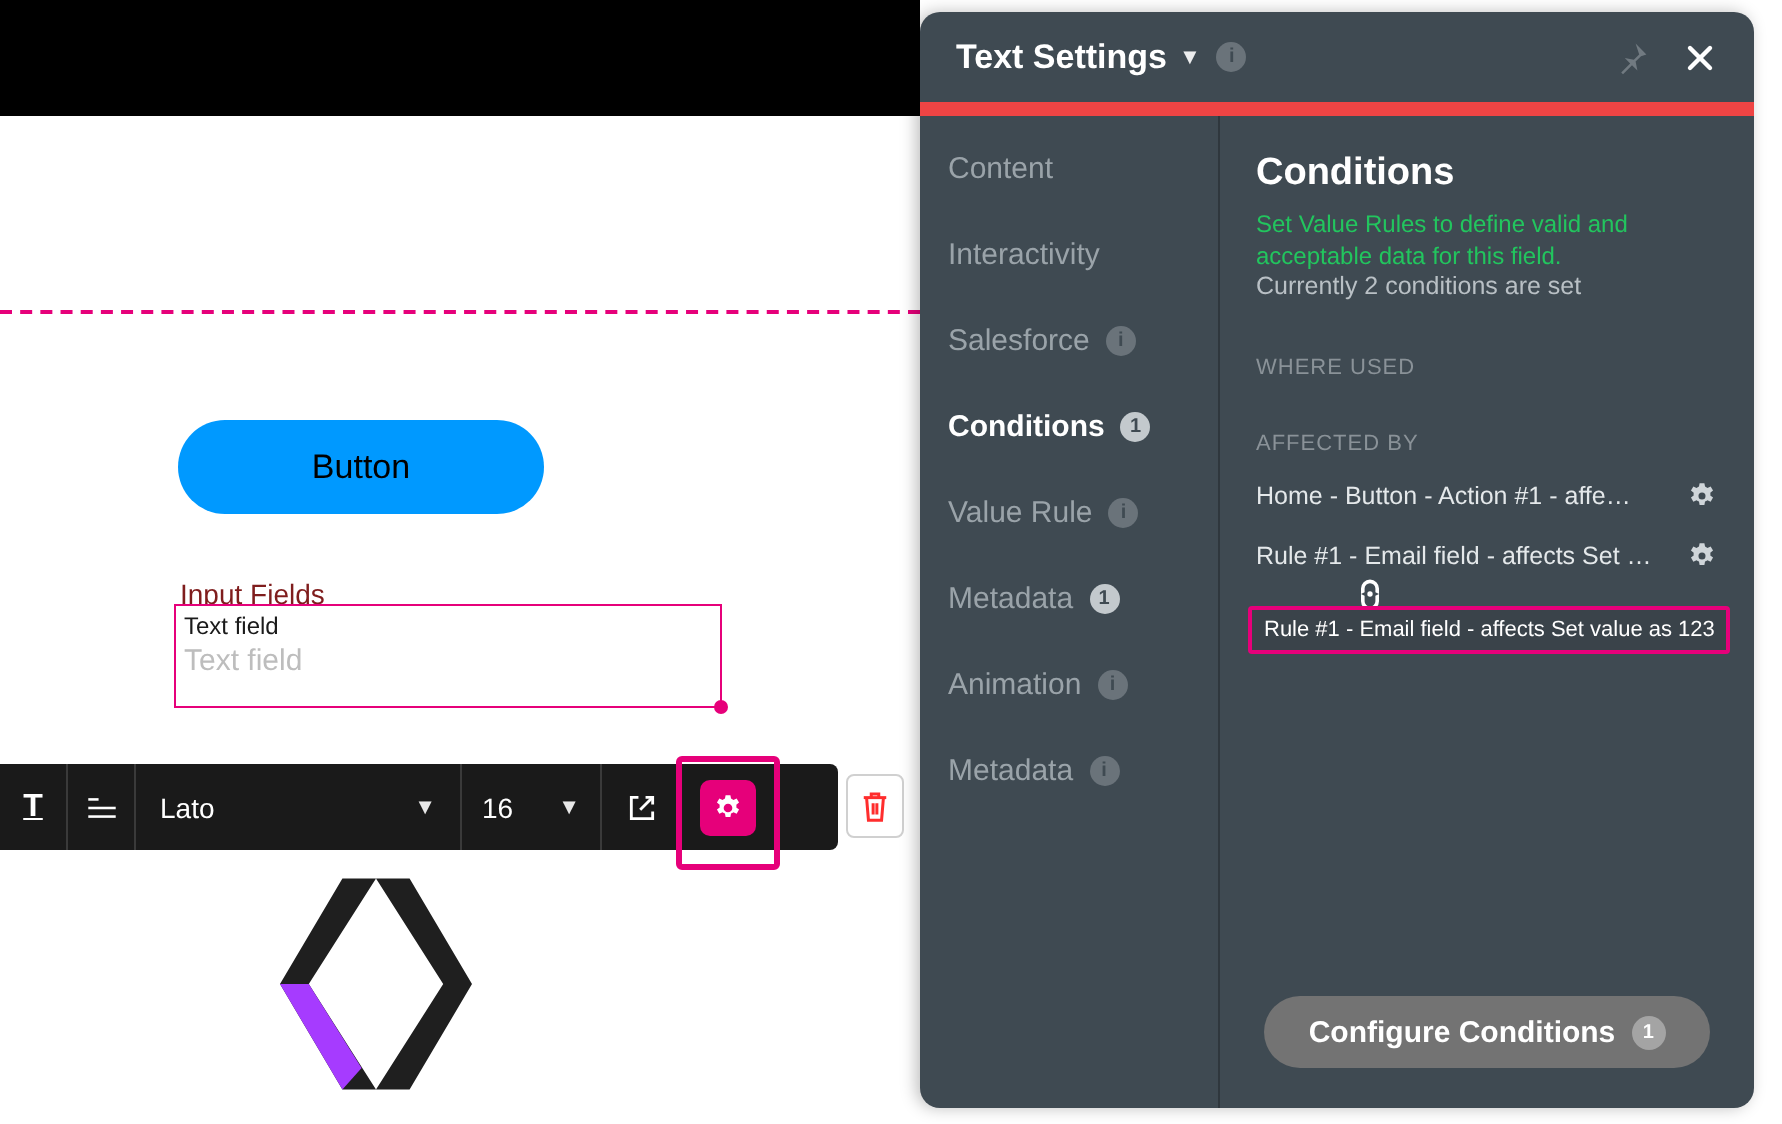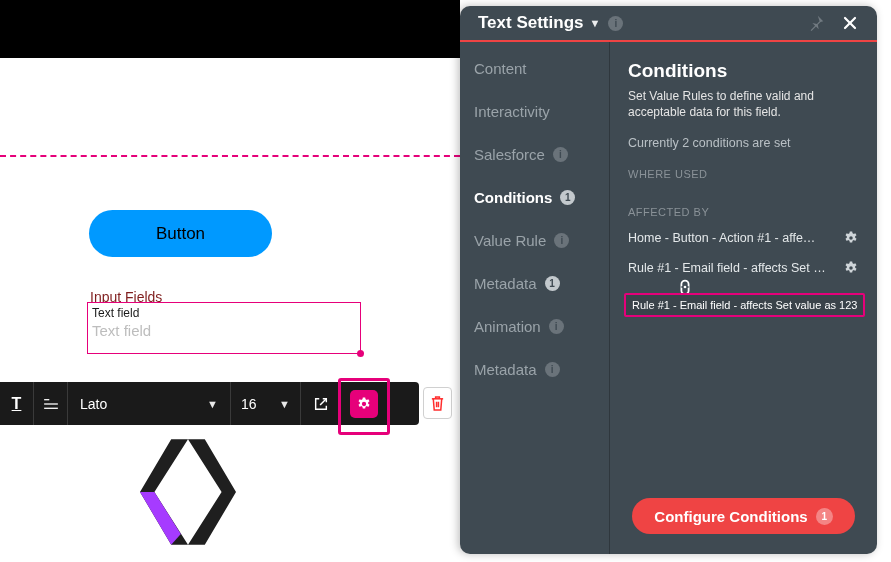--- a/index.html
+++ b/index.html
@@ -86,22 +86,22 @@
   
   .panel {
     position:absolute; top:6px; left:460px;
     width:417px; height:548px;
     background:#3f4a52; color:#d7dde1;
     border-radius:10px;
     box-shadow:-2px 0 8px rgba(0,0,0,.25);
     display:flex; flex-direction:column;
   }
   .panel-head {
-    height:36px; display:flex; align-items:center; padding:0 16px 0 18px;
-    border-bottom:2px solid #ef4444;
+    height:52px; display:flex; align-items:center; padding:0 16px 0 18px;
+    border-bottom:7px solid #ef4444;
     font-size:17px; font-weight:700; color:#fff;
   }
   .panel-head .title { display:flex; align-items:center; gap:6px; }
   .panel-head .info-badge { margin-left:8px; }
   .panel-head .spacer { flex:1; }
   .pin-icon { width:18px; height:18px; opacity:.45; margin-right:14px; }
   .close-x {
     width:22px; height:22px; display:flex; align-items:center; justify-content:center;
     color:#fff;
   }
@@ -122,42 +122,42 @@
     color:#3f4a52; font-size:10px; font-weight:700;
     display:inline-flex; align-items:center; justify-content:center;
     font-style:normal;
   }
   .info-badge.light { background:#c3c9cd; }
 
   .content {
     flex:1; padding:18px 18px 0 18px; display:flex; flex-direction:column;
   }
   .content h2 { color:#fff; font-size:19px; font-weight:700; margin-bottom:6px; }
-  .content .sub { font-size:12px; color:#e5e5e5; line-height:1.35; margin-bottom:16px; }
-  .content .summary { font-size:12.5px; color:#b9c0c5; margin-bottom:18px; }
+  .content .sub { font-size:12px; color:#22c55e; line-height:1.35; }
+  .content .summary { font-size:12.5px; color:#b9c0c5; margin-bottom:28px; }
   .sect-label { font-size:11px; letter-spacing:.5px; color:#8a9298; margin-bottom:12px; }
   .sect-aff { margin-top:14px; }
 
   .rule-row { display:flex; align-items:center; font-size:12.5px; color:#e4e8ea; margin-bottom:14px; position:relative; cursor:default; }
   .rule-row .txt { flex:1; white-space:nowrap; overflow:hidden; text-overflow:ellipsis; }
   .rule-gear { width:16px; height:16px; color:#cfd5d9; flex:none; margin-left:8px; }
 
   .cursor-icon { position:absolute; top:18px; left:48px; pointer-events:none; }
   .cursor-icon svg { width:18px; height:18px; }
 
   .tooltip {
     position:absolute; top:33px; left:-4px;
     font-size:11px; color:#fff; background:#3a434a;
     border:2px solid #e6007a; border-radius:2px;
     padding:4px 6px; white-space:nowrap;
   }
 
   .configure-wrap { margin-top:auto; display:flex; justify-content:center; padding-bottom:20px; }
   .configure-btn {
-    background:#ef4444; color:#fff; border:none;
+    background:#737373; color:#fff; border:none;
     height:36px; padding:0 22px; border-radius:18px;
     font-size:15px; font-weight:600; display:flex; align-items:center; gap:8px;
     cursor:pointer;
   }
   .configure-btn .badge-count {
     width:17px; height:17px; border-radius:50%; background:rgba(255,255,255,.35);
     display:inline-flex; align-items:center; justify-content:center;
     font-size:10px; font-weight:700; color:#fff;
   }
 

